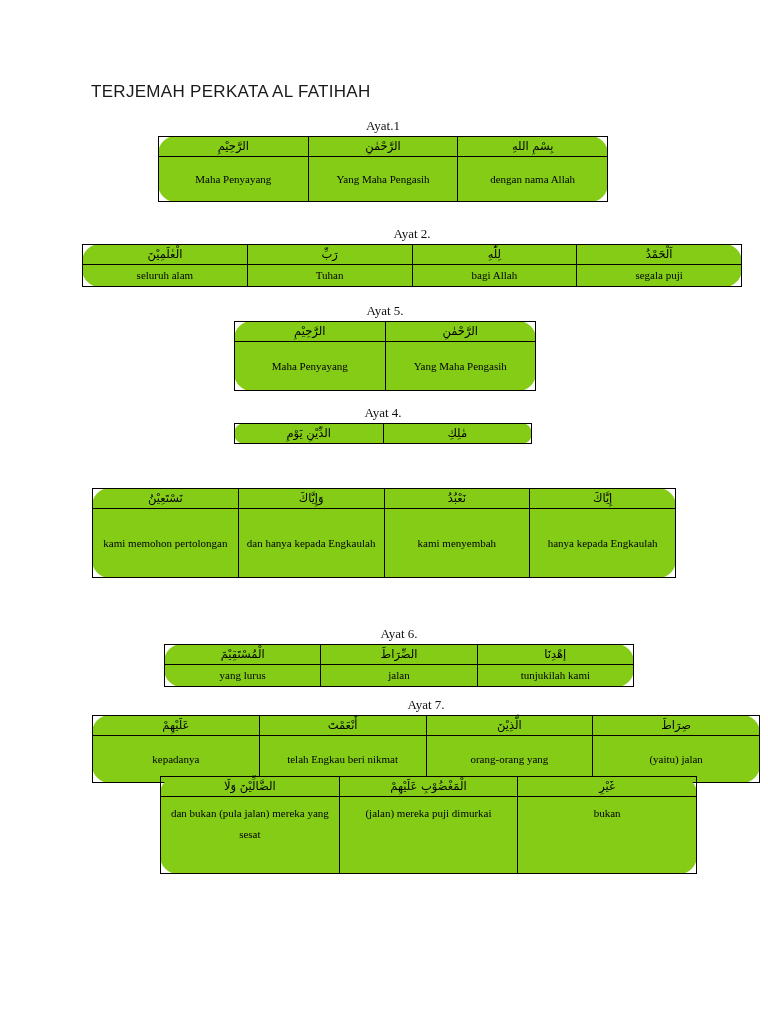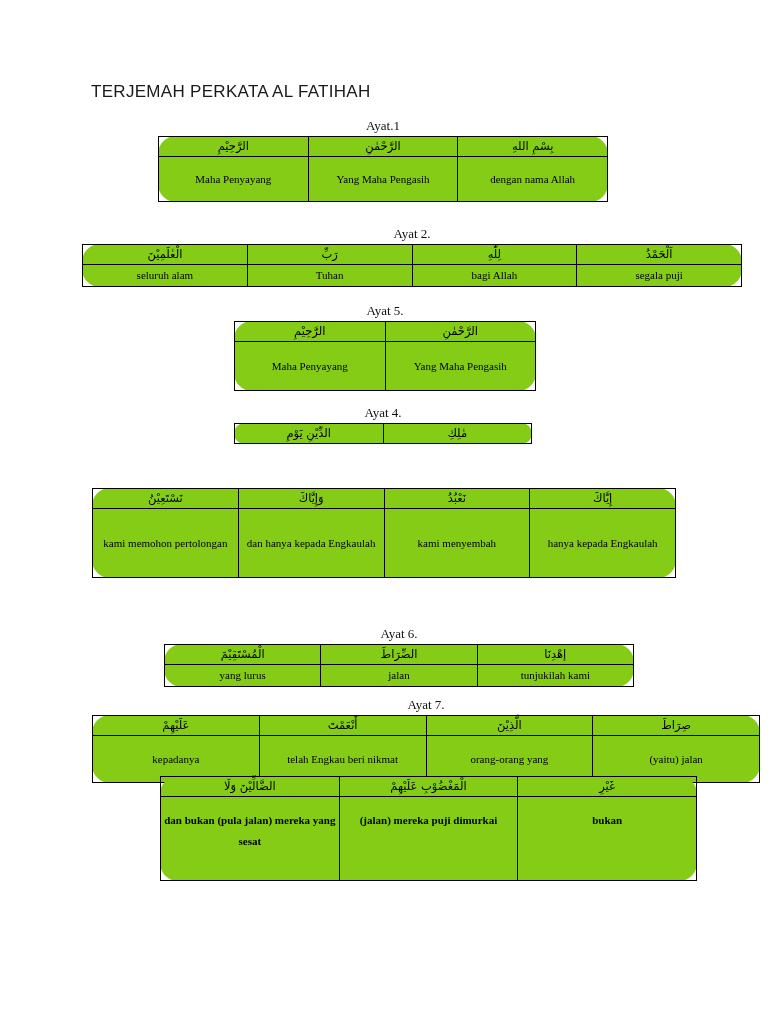--- a/index.html
+++ b/index.html
@@ -91,21 +91,21 @@
   #block-4 { left: 234px; top: 405px; width: 298px; }
   #block-5 { left: 92px;  top: 488px; width: 584px; }
   #block-6 { left: 164px; top: 626px; width: 470px; }
   #block-7 { left: 92px;  top: 697px; width: 668px; }
   #block-7b{ left: 160px; top: 776px; width: 537px; }
 
   #block-1 td.id-cell { height: 44px; }
   #block-3 td.id-cell { height: 48px; }
   #block-5 td.id-cell { height: 68px; }
   #block-7 td.id-cell { height: 46px; }
-  #block-7b td.id-cell { height: 70px; vertical-align: top; padding-top: 13px; font-weight: bold; }
+  #block-7b td.id-cell { height: 70px; vertical-align: top; padding-top: 6px; }
 </style>
 </head>
 <body>
 
 <div class="page">
 
   <div class="doc-title">TERJEMAH PERKATA AL FATIHAH</div>
 
   <div class="ayat-block" id="block-1">
     <div class="ayat-label">Ayat.1</div>

